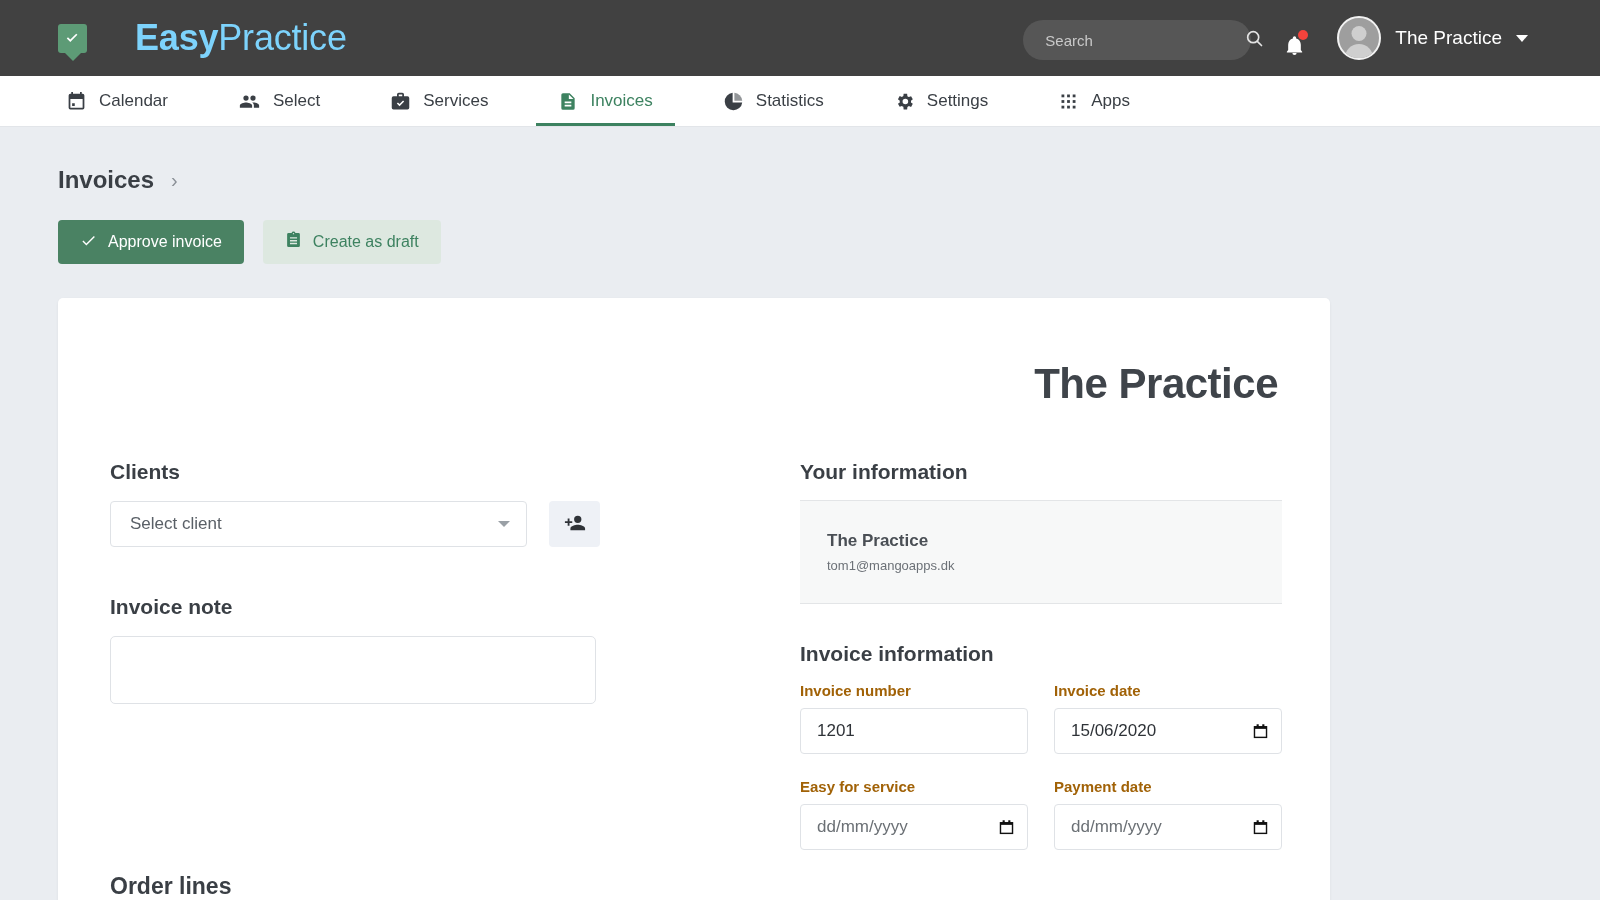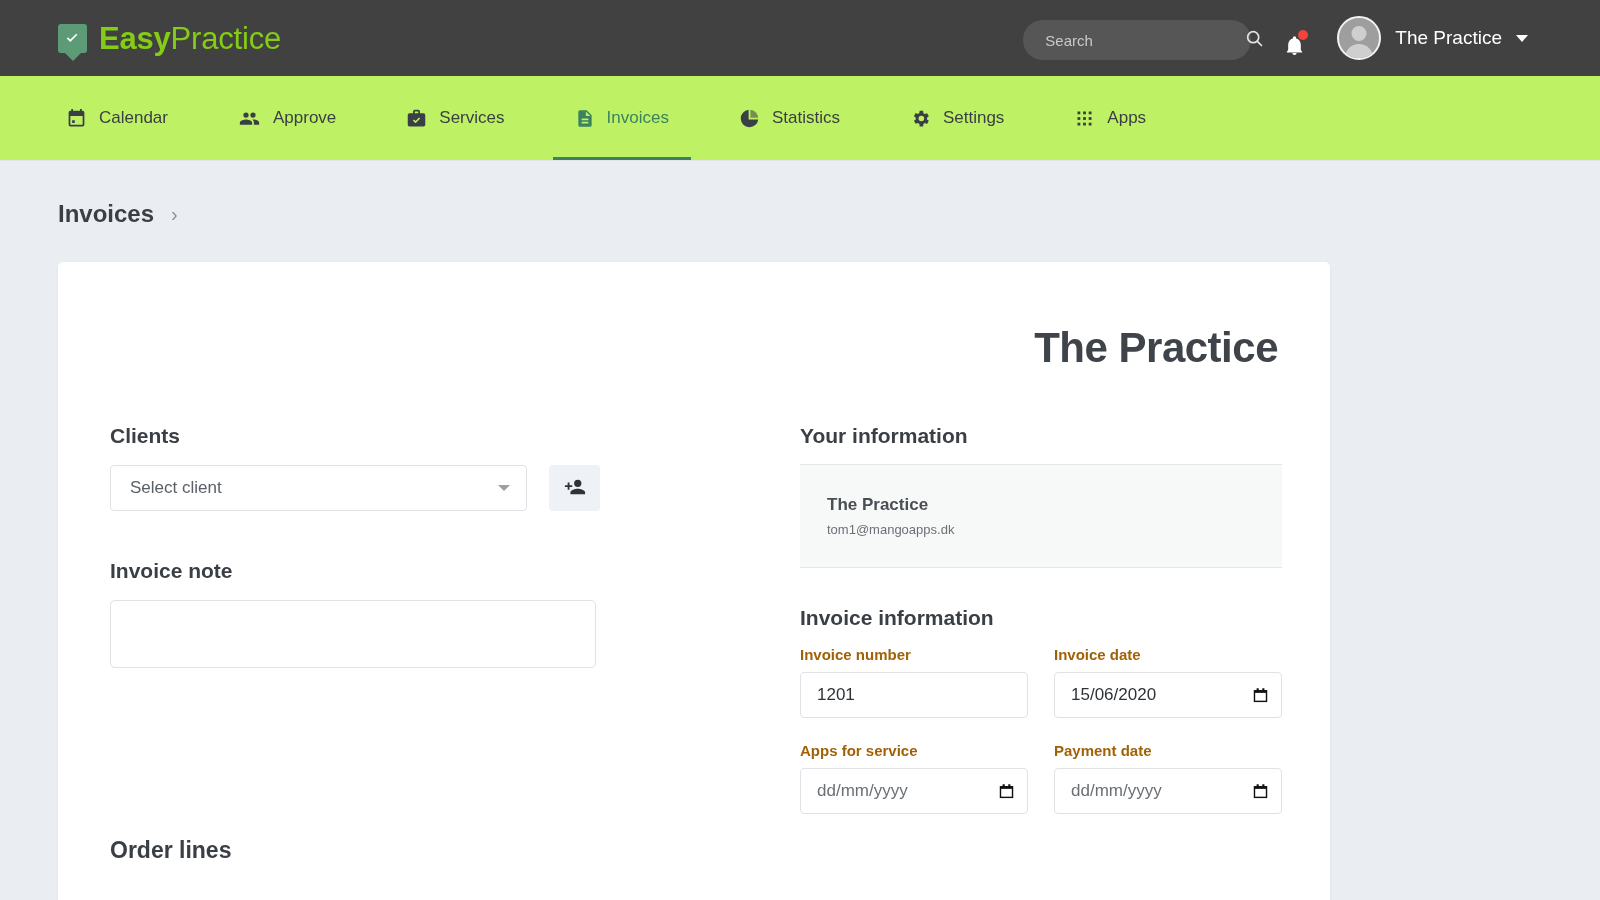--- a/index.html
+++ b/index.html
@@ -30,21 +30,21 @@
   .logo-badge::after {   
     content: "";
     position: absolute;
     left: 50%; top: 100%;
     transform: translateX(-50%);
     border-left: 8px solid transparent;
     border-right: 8px solid transparent;
     border-top: 8px solid #5d9b76;
   }
   .logo-badge svg { position: relative; z-index: 2; display:block; margin: 5px auto 0; }
-  .logo-text { font-size: 31px; color: #84cc16; letter-spacing: -0.2px; line-height: 1; }
+  .logo-text { font-size: 36px; color: #7dd3fc; letter-spacing: -0.2px; line-height: 1; margin-left: 36px; }
   .logo-text .b { font-weight: 700; }
   .logo-text .n { font-weight: 300; }
 
   .topbar-right {
     margin-left: auto;
     display: flex;
     align-items: flex-end;
     gap: 30px;
   }
   .search-pill {
@@ -87,22 +87,22 @@
   .user-name { color: #ffffff; font-size: 19px; }
   .caret-down {
     width: 0; height: 0;
     border-left: 6px solid transparent;
     border-right: 6px solid transparent;
     border-top: 7px solid #ffffff;
   }
 
   
   .navbar {
-    height: 84px;
-    background: #bef264;
+    height: 50px;
+    background: #ffffff;
     display: flex;
     align-items: stretch;
     padding-left: 44px;
     box-shadow: 0 1px 0 #e2e5e9;
   }
   .nav-item {
     display: flex; align-items: center; gap: 12px;
     padding: 0 22px;
     color: #3a3f45;
     font-size: 17px;
@@ -288,21 +288,21 @@
     </span>
     <span>Calendar</span>
   </div>
 
   <div class="nav-item">
     <span>
       <svg width="23" height="21" viewBox="0 0 24 24">
           <path d="M16 11a3 3 0 1 0-3-3 3 3 0 0 0 3 3zm-8 0a3 3 0 1 0-3-3 3 3 0 0 0 3 3zm0 2c-2.3 0-7 1.2-7 3.5V19h14v-2.5C15 14.2 10.3 13 8 13zm8 0c-.3 0-.6 0-1 .1 1.2.8 2 1.9 2 3.4V19h6v-2.5c0-2.3-4.7-3.5-7-3.5z" fill="#3a3f45"></path>
         </svg>
     </span>
-    <span>Approve</span>
+    <span>Select</span>
   </div>
 
   <div class="nav-item">
     <span>
       <svg width="21" height="21" viewBox="0 0 24 24">
           <path d="M20 6h-4V4a2 2 0 0 0-2-2h-4a2 2 0 0 0-2 2v2H4a2 2 0 0 0-2 2v11a2 2 0 0 0 2 2h16a2 2 0 0 0 2-2V8a2 2 0 0 0-2-2zM10 4h4v2h-4zm.9 13.4-3.1-3.1 1.3-1.3 1.8 1.8 4-4 1.3 1.3z" fill="#3a3f45"></path>
         </svg>
     </span>
     <span>Services</span>
   </div>
@@ -354,20 +354,38 @@
 
 </div>
 
 <div class="page">
 
   <div class="breadcrumb">
     <span>Invoices</span>
     <span class="bc-sep">›</span>
   </div>
 
+  <div class="actions">
+    <button class="btn btn-primary">
+      <span>
+        <svg width="17" height="17" viewBox="0 0 24 24">
+            <path d="M9 16.2 4.8 12l-1.4 1.4L9 19 21 7l-1.4-1.4z" fill="#ffffff"></path>
+          </svg>
+      </span>
+      <span>Approve invoice</span>
+    </button>
+    <button class="btn btn-draft">
+      <span>
+        <svg width="17" height="18" viewBox="0 0 24 24">
+            <path d="M19 2h-4.2a3 3 0 0 0-5.6 0H5a2 2 0 0 0-2 2v16a2 2 0 0 0 2 2h14a2 2 0 0 0 2-2V4a2 2 0 0 0-2-2zm-7 0a1 1 0 1 1-1 1 1 1 0 0 1 1-1zm5 16H7v-2h10zm0-4H7v-2h10zm0-4H7V8h10z" fill="#3d8260"></path>
+          </svg>
+      </span>
+      <span>Create as draft</span>
+    </button>
+  </div>
 
   <div class="card">
 
     <div class="practice-title">The Practice</div>
 
     <div class="cols">
 
       <div class="col-left">
 
         <div class="field-label">Clients</div>
@@ -419,21 +437,21 @@
                   <rect x="3.5" y="6" width="17" height="15" fill="none" stroke="#111" stroke-width="2"></rect>
                   <rect x="6.5" y="2.5" width="3" height="4" fill="#111"></rect>
                   <rect x="14.5" y="2.5" width="3" height="4" fill="#111"></rect>
                   <rect x="3.5" y="6" width="17" height="3" fill="#111"></rect>
                 </svg>
               </span>
             </div>
           </div>
 
           <div>
-            <div class="sub-label">Apps for service</div>
+            <div class="sub-label">Easy for service</div>
             <div class="input-box placeholder">
               <span>dd/mm/yyyy</span>
               <span class="cal">
                 <svg class="cal-glyph" width="17" height="18" viewBox="0 0 24 24">
                   <rect x="3.5" y="6" width="17" height="15" fill="none" stroke="#111" stroke-width="2"></rect>
                   <rect x="6.5" y="2.5" width="3" height="4" fill="#111"></rect>
                   <rect x="14.5" y="2.5" width="3" height="4" fill="#111"></rect>
                   <rect x="3.5" y="6" width="17" height="3" fill="#111"></rect>
                 </svg>
               </span>

